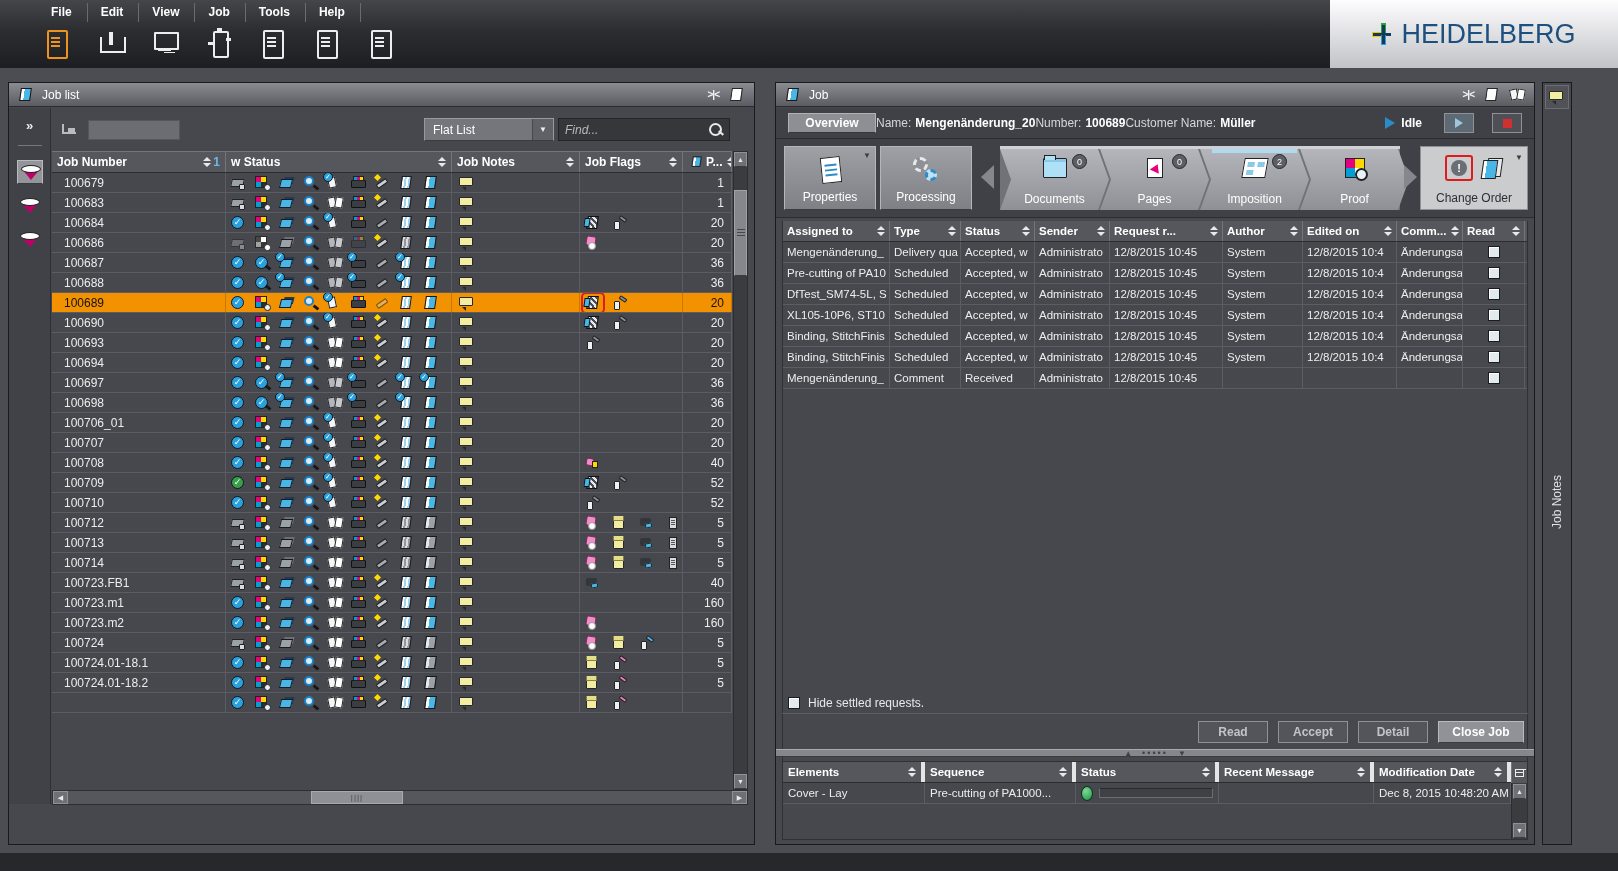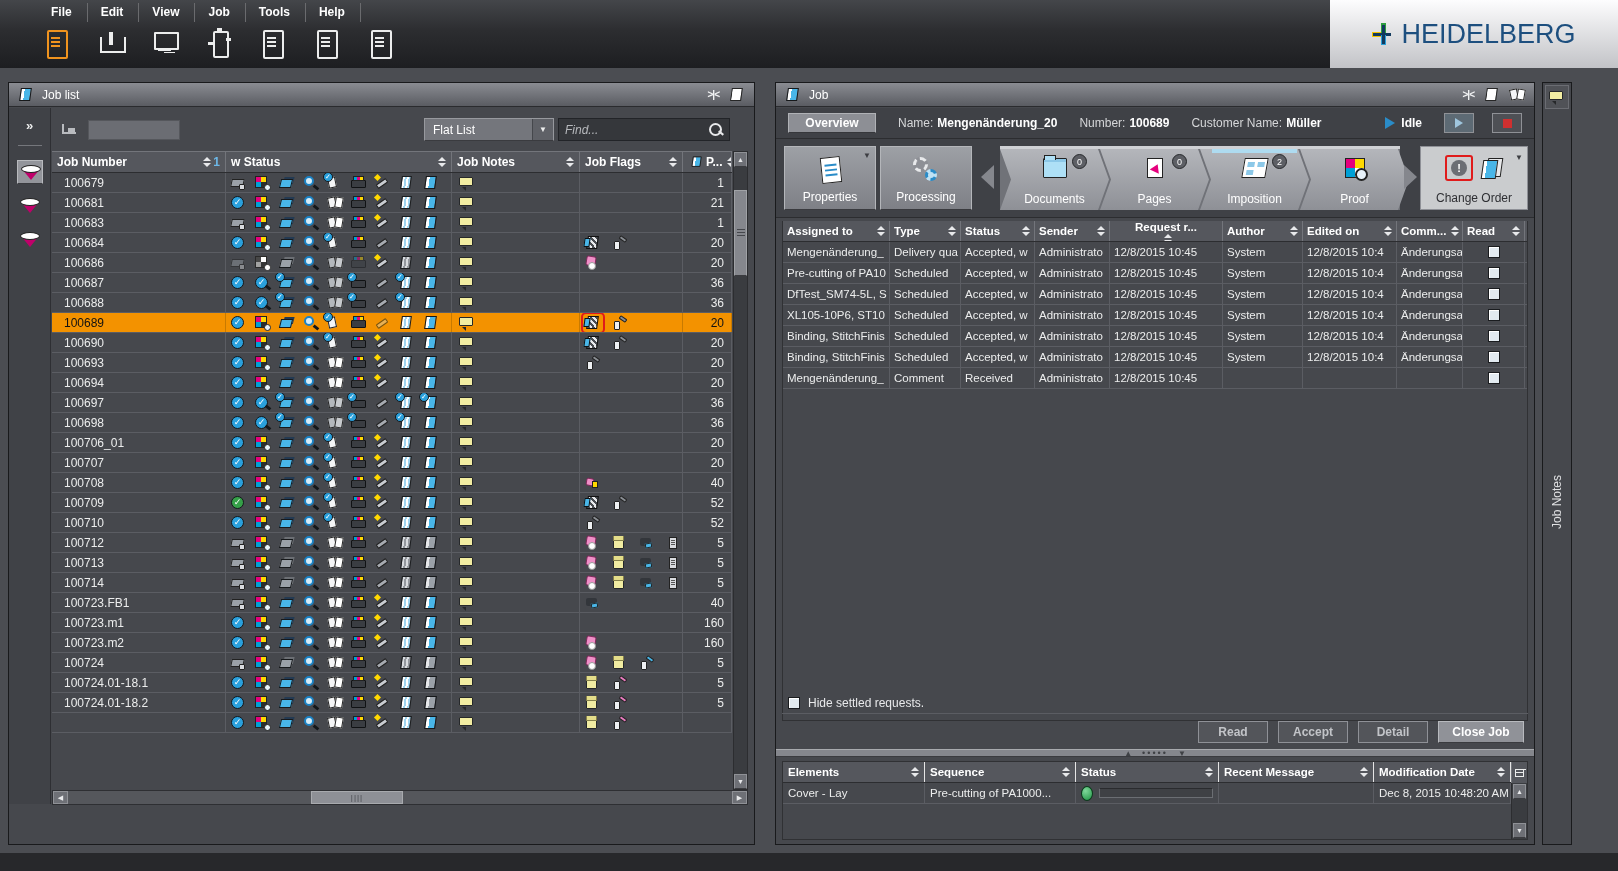--- a/index.html
+++ b/index.html
@@ -140,21 +140,21 @@
 #jl .jbottom{position:absolute;left:0;right:0;bottom:0;height:39px;border-top:1px solid #6b6d73;background:#46484d}
 .trash{position:absolute;left:20px;top:10px;width:16px;height:20px}
 .trash::before{content:"";position:absolute;left:2px;top:5px;width:12px;height:14px;border:1px solid #e8e9eb;border-radius:0 0 2px 2px;background:repeating-linear-gradient(90deg,transparent 0 2px,#e8e9eb 2px 3px)}
 .trash::after{content:"";position:absolute;left:0;top:2px;width:16px;height:2px;background:#e8e9eb;box-shadow:6px -2px 0 -0.5px #e8e9eb}
 .btn-browse{position:absolute;left:572px;top:9px;width:86px;height:21px}
 .btn-new{position:absolute;left:666px;top:9px;width:84px;height:21px}
 
 #jp{left:775px;top:82px;width:760px;height:763px}
 .infobar{position:absolute;left:0;right:0;top:25px;height:31px;background:#3f4146;border-bottom:1px solid #2c2d30;display:flex;align-items:center;padding:0 12px;font-size:12px;color:#d6d7d9}
 .ovbtn{width:88px;height:20px;background:#8d8f95;border:1px solid #b0b2b6;border-bottom-color:#36373b;color:#fff;font-weight:bold;font-size:12px;display:flex;align-items:center;justify-content:center}
-.kv{margin-left:22px;white-space:nowrap}
+.kv{white-space:nowrap}
 .kv b{color:#fff;margin-left:4px}
 .idlewrap{margin-left:auto;display:flex;align-items:center;gap:6px;color:#fff;font-weight:bold}
 .tri{width:0;height:0;border-left:10px solid #2a8cc8;border-top:6px solid transparent;border-bottom:6px solid transparent}
 .playbtn{width:30px;height:20px;background:#5d6a74;border:1px solid #8f9196;display:flex;align-items:center;justify-content:center;margin-left:16px}
 .playbtn .tri{border-left-color:#9fc6de;border-left-width:8px;border-top-width:5px;border-bottom-width:5px}
 .stopbtn{width:30px;height:20px;background:#4e5055;border:1px solid #8f9196;display:flex;align-items:center;justify-content:center;margin-left:12px}
 .stopbtn i{width:9px;height:9px;background:#d03030;display:block}
 .tabstrip{position:absolute;left:0;right:0;top:56px;height:79px;background:#3f4146;border-bottom:1px solid #2c2d30}
 .bigtab{position:absolute;top:7px;width:92px;height:64px;background:linear-gradient(#9da0a5,#7e8086);border:1px solid #b4b6ba;border-bottom-color:#3a3b3f;color:#fff;font-size:12px;display:flex;flex-direction:column;align-items:center;justify-content:flex-end;padding-bottom:5px}
 .bigtab .dd{position:absolute;right:4px;top:4px;color:#3d3e42;font-size:8px}
@@ -181,35 +181,35 @@
 .st-proof::after{content:"";position:absolute;right:-4px;bottom:-4px;width:9px;height:9px;border-radius:50%;background:#e8f2fa;border:2px solid #222}
 .cobox{position:absolute;left:644px;right:6px;top:7px;height:64px;background:#caccce;border:1px solid #8e9096;color:#2e2f33;font-size:12px;display:flex;flex-direction:column;align-items:center;justify-content:flex-end;padding-bottom:4px}
 .cobox .dd{position:absolute;right:4px;top:6px;color:#3d3e42;font-size:8px}
 .coicons{position:absolute;top:8px;left:8px;right:8px;display:flex;align-items:center;gap:8px;justify-content:center}
 .exwrap{border:2px solid #e01b1b;border-radius:3px;padding:3px 4px;display:flex;align-items:center;justify-content:center}
 .excl{width:16px;height:16px;border-radius:50%;background:#6b6e74;color:#fff;font-weight:bold;font-size:11px;line-height:16px;text-align:center;display:block}
 .cosheets{position:relative;width:22px;height:22px}
 .cosheets::before{content:"";position:absolute;left:6px;top:1px;width:13px;height:17px;background:#e8e9eb;border:1px solid #222;transform:skewX(-8deg)}
 .cosheets::after{content:"";position:absolute;left:1px;top:3px;width:13px;height:17px;background:linear-gradient(90deg,#fff 0 3px,#49b6e8 3px);border:1px solid #222;transform:skewX(-8deg)}
 
-.rqarea{position:absolute;left:6px;right:6px;top:138px;height:500px;background:#46484d;border:1px solid #303134;border-top:none}
+.rqarea{position:absolute;left:6px;right:6px;top:138px;height:560px;background:#46484d;border:1px solid #303134;border-top:none}
 .rqhead{display:flex;height:21px;background:#55575d;border-bottom:1px solid #2c2d30;color:#fff;font-size:11.5px;font-weight:bold}
 .rqhead .hc{display:flex;align-items:center;padding:0 4px;border-right:1px solid #73757b;overflow:hidden;white-space:nowrap}
 .rqrow{display:flex;height:21px;border-bottom:1px solid #5b5d63;color:#eceded;font-size:11.5px}
 .rqrow>div{display:flex;align-items:center;padding:0 4px;border-right:1px solid #5b5d63;overflow:hidden;white-space:nowrap}
 .hiderow{position:absolute;left:6px;right:6px;top:610px;height:21px;display:flex;align-items:center;gap:8px;padding-left:6px;color:#e8e9eb;font-size:12px;border-bottom:1px solid #5b5d63}
 .actions{position:absolute;right:10px;top:638px;height:22px;display:flex;gap:10px}
 .abtn{width:70px;height:22px;background:#53555a;border:1px solid #8f9197;color:#c2c4c8;font-weight:bold;font-size:12px;display:flex;align-items:center;justify-content:center}
 .abtn.primary{width:86px;background:#909298;color:#fff;border-color:#b8babe;border-bottom-color:#3a3b3f}
 .splitter{position:absolute;left:0;right:0;top:666px;height:8px;background:#85878d;border-top:1px solid #a8aaae;border-bottom:1px solid #3a3b3f;display:flex;align-items:center;justify-content:center;gap:10px;color:#3f4145;font-size:7px}
 .splitter .dots{letter-spacing:2px;font-size:9px;line-height:4px}
 
 .elarea{position:absolute;left:6px;right:6px;top:678px;bottom:4px;background:#46484d;border:1px solid #303134}
 .elhead{display:flex;height:21px;background:#55575d;border-bottom:1px solid #2c2d30;color:#fff;font-size:11.5px;font-weight:bold}
-.elhead .hc{display:flex;align-items:center;padding:0 5px;border-right:1px solid #e5e5e5;overflow:hidden;white-space:nowrap}
+.elhead .hc{display:flex;align-items:center;padding:0 5px;border-right:4px solid #e5e5e5;overflow:hidden;white-space:nowrap}
 .elrow{display:flex;height:21px;border-bottom:1px solid #5b5d63;color:#eceded;font-size:11.5px}
 .elrow>div{display:flex;align-items:center;padding:0 5px;border-right:1px solid #5b5d63;overflow:hidden;white-space:nowrap;gap:6px}
 .pdot{width:12px;height:15px;border-radius:50%;background:radial-gradient(circle at 35% 30%,#7fd89a,#1f9444);border:1px solid #0c3a1c;flex:none}
 .pbar{width:118px;height:10px;background:#3f4145;border:1px solid #6b6e73;border-top-color:#2a2b2e}
 .elscroll{position:absolute;right:0;top:21px;bottom:0;width:16px;background:#3a3c40;border-left:1px solid #2c2d30}
 .elscroll .sbtn{left:1px;width:13px}
 .elpick{position:absolute;right:0;top:0;width:16px;height:21px;background:#55575d;border-left:1px solid #73757b;display:flex;align-items:center;justify-content:center}
 
 #strip{left:1542px;top:82px;width:30px;height:763px}
 .notebox{position:absolute;left:2px;top:2px;width:24px;height:24px;background:#505257;border:1px solid #6b6d73;display:flex;align-items:center;justify-content:center}
@@ -315,39 +315,20 @@
           <span class="ic i-sh"></span>
           <span class="ic i-bk"></span>
         </div>
         <div class="c3">
           <span class="ic i-note"></span>
         </div>
         <div class="c4"></div>
         <div class="c5">1</div>
       </div>
       <div class="jrow">
-        <div class="c1">100681</div>
-        <div class="c2">
-          <span class="ic i-chk"></span>
-          <span class="ic i-cmyk"></span>
-          <span class="ic i-stack"></span>
-          <span class="ic i-mag"></span>
-          <span class="ic i-pg"></span>
-          <span class="ic i-pr"></span>
-          <span class="ic i-pen"></span>
-          <span class="ic i-sh"></span>
-          <span class="ic i-bk"></span>
-        </div>
-        <div class="c3">
-          <span class="ic i-note"></span>
-        </div>
-        <div class="c4"></div>
-        <div class="c5">21</div>
-      </div>
-      <div class="jrow">
         <div class="c1">100683</div>
         <div class="c2">
           <span class="ic i-act"></span>
           <span class="ic i-cmyk"></span>
           <span class="ic i-stack"></span>
           <span class="ic i-mag"></span>
           <span class="ic i-pg"></span>
           <span class="ic i-pr"></span>
           <span class="ic i-pen"></span>
           <span class="ic i-sh"></span>
@@ -983,21 +964,21 @@
           <span class="sort"></span>
         </div>
         <div class="hc" style="width: 74px;">
           <span class="lbl">Status</span>
           <span class="sort"></span>
         </div>
         <div class="hc" style="width: 75px;">
           <span class="lbl">Sender</span>
           <span class="sort"></span>
         </div>
-        <div class="hc" style="width: 113px; flex-direction: column;">
+        <div class="hc" style="width: 113px;">
           <span class="lbl">Request r...</span>
           <span class="sort"></span>
         </div>
         <div class="hc" style="width: 80px;">
           <span class="lbl">Author</span>
           <span class="sort"></span>
         </div>
         <div class="hc" style="width: 94px;">
           <span class="lbl">Edited on</span>
           <span class="sort"></span>

